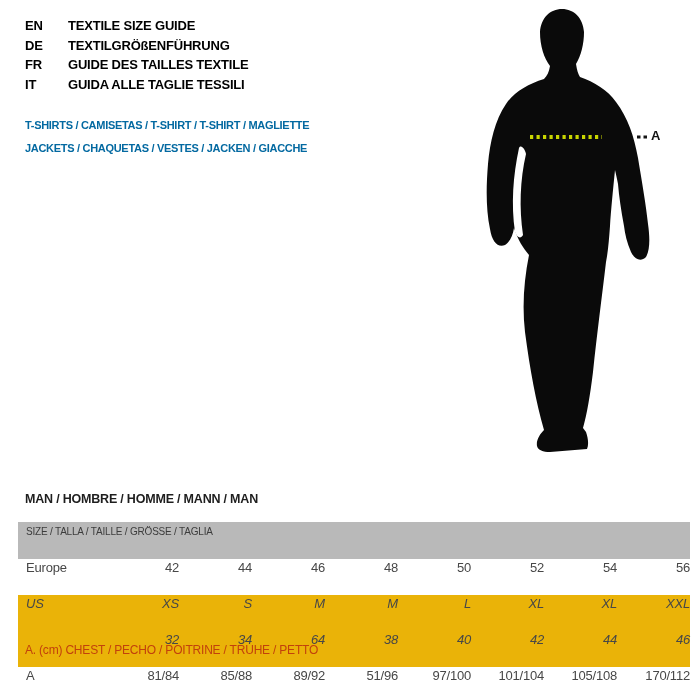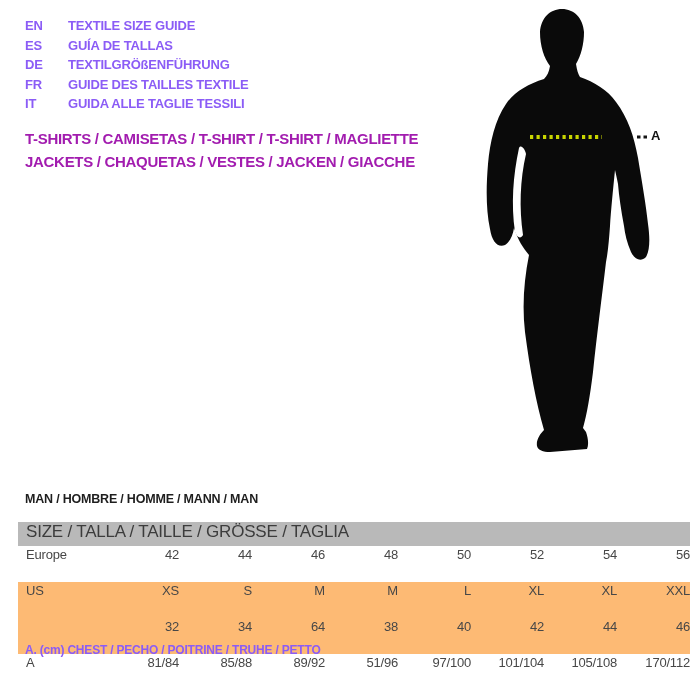--- a/index.html
+++ b/index.html
@@ -8,57 +8,53 @@
     width: 700px;
     height: 700px;
     background: #ffffff;
     overflow: hidden;
     font-family: "Liberation Sans", sans-serif;
     color: #1f1f1f;
   }
 
   
   .lang-block { position: absolute; left: 25px; top: 16px; }
-  .lang-row { display: flex; line-height: 19.5px; font-size: 13px; font-weight: bold; letter-spacing: -0.2px; color: #8b5cf6; }
+  .lang-row { display: flex; line-height: 19.5px; font-size: 13px; font-weight: bold; letter-spacing: -0.2px; color: #000000; }
   .lang-code { width: 43px; flex: 0 0 43px; }
 
   
-  .categories { position: absolute; left: 25px; top: 127px; font-size: 15px; font-weight: bold; line-height: 23px; letter-spacing: -0.3px; color: #a21caf; }
+  .categories { position: absolute; left: 25px; top: 114px; font-size: 11px; font-weight: bold; line-height: 23px; letter-spacing: -0.3px; color: #0369a1; }
 
   
   .figure-wrap { position: absolute; left: 460px; top: 0; width: 240px; height: 470px; }
   .measure-a { position: absolute; left: 651px; top: 128px; font-size: 13px; font-weight: bold; color: #111111; }
 
   
   .section-title { position: absolute; left: 25px; top: 492px; font-size: 12.5px; font-weight: bold; letter-spacing: -0.2px; color: #1e1e1e; }
 
   
   .size-table { position: absolute; left: 18px; top: 522px; width: 672px; font-size: 13px; color: #474747; letter-spacing: -0.2px; }
-  .thead { height: 24px; line-height: 19px; background: #b9b9b9; padding-left: 8px; font-size: 17px; color: #3c3c3c; }
+  .thead { height: 37px; line-height: 19px; background: #b9b9b9; padding-left: 8px; font-size: 10px; color: #3c3c3c; }
   .trow { display: flex; height: 36px; line-height: 18px; }
-  .trow.alt { background: #fdba74; }
+  .trow.alt { background: #eab308; font-style: italic; }
   .tlabel { flex: 0 0 80px; padding-left: 8px; }
   .tcell { flex: 1; text-align: right; }
 
   
-  .footnote { position: absolute; left: 25px; top: 643px; font-size: 12px; font-weight: bold; letter-spacing: -0.2px; color: #8b5cf6; }
+  .footnote { position: absolute; left: 25px; top: 643px; font-size: 12px; font-weight: normal; letter-spacing: -0.2px; color: #c2410c; }
 </style>
 </head>
 <body>
 
 <div class="canvas">
 
   <div class="lang-block">
     <div class="lang-row">
       <span class="lang-code">EN</span>
       <span class="lang-title">TEXTILE SIZE GUIDE</span>
-    </div>
-    <div class="lang-row">
-      <span class="lang-code">ES</span>
-      <span class="lang-title">GUÍA DE TALLAS</span>
     </div>
     <div class="lang-row">
       <span class="lang-code">DE</span>
       <span class="lang-title">TEXTILGRÖßENFÜHRUNG</span>
     </div>
     <div class="lang-row">
       <span class="lang-code">FR</span>
       <span class="lang-title">GUIDE DES TAILLES TEXTILE</span>
     </div>
     <div class="lang-row">

